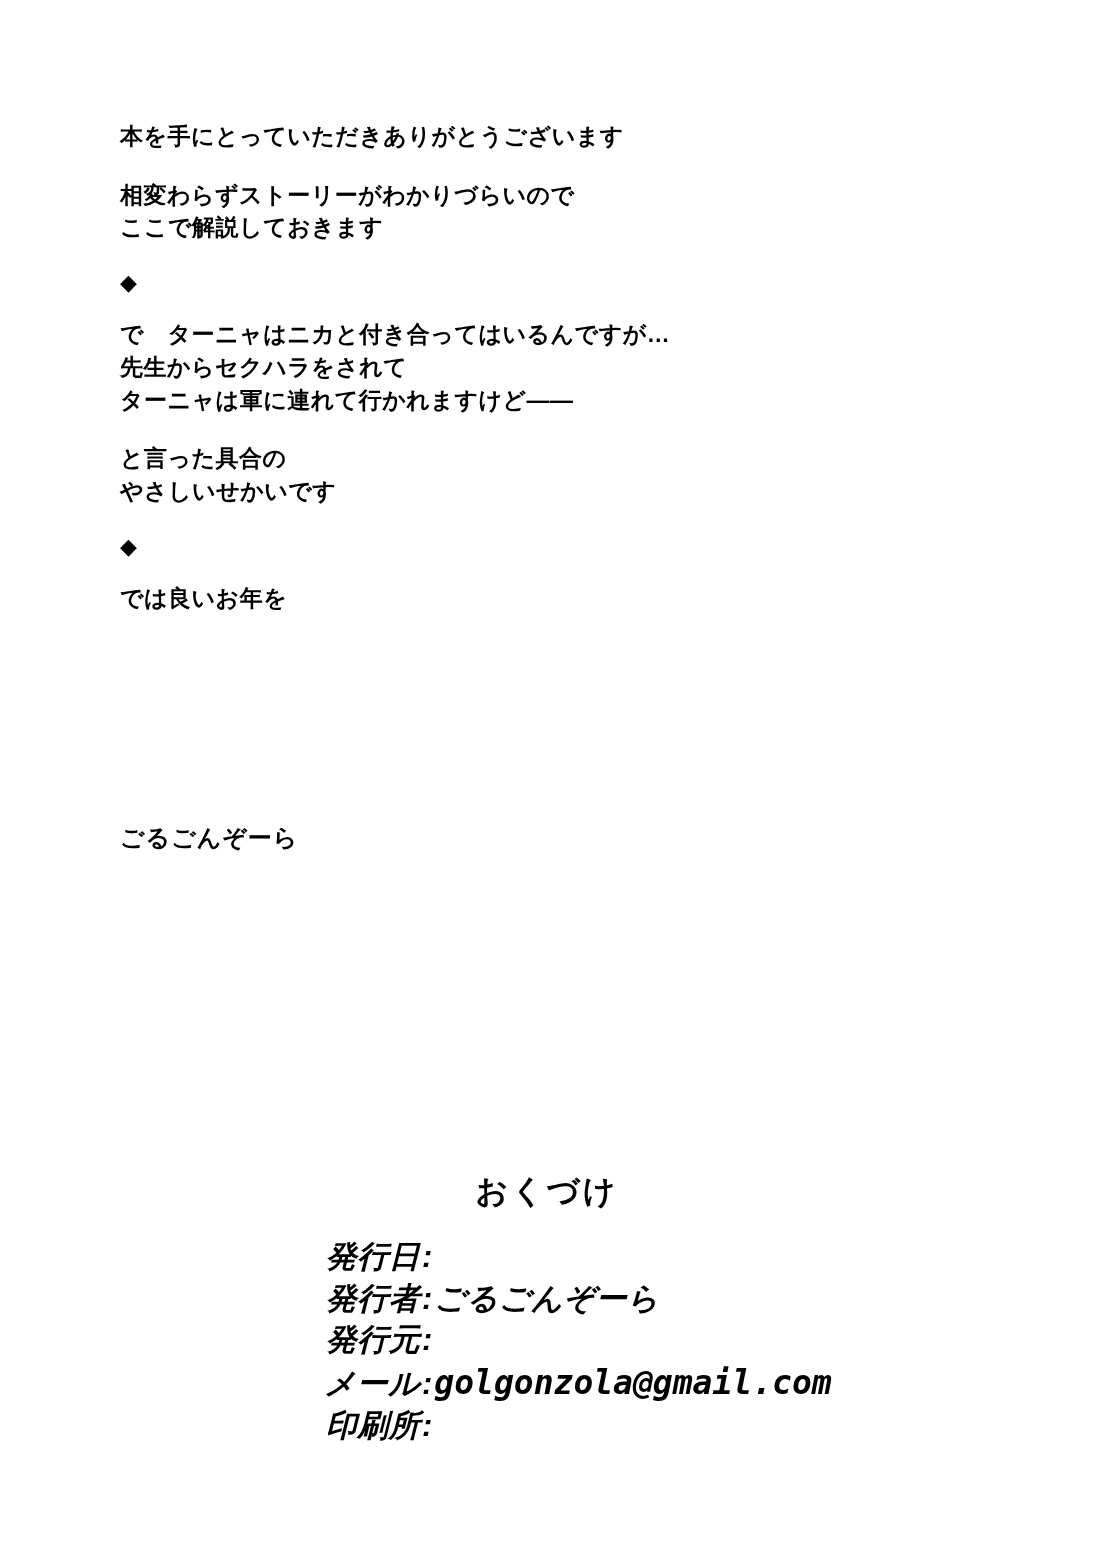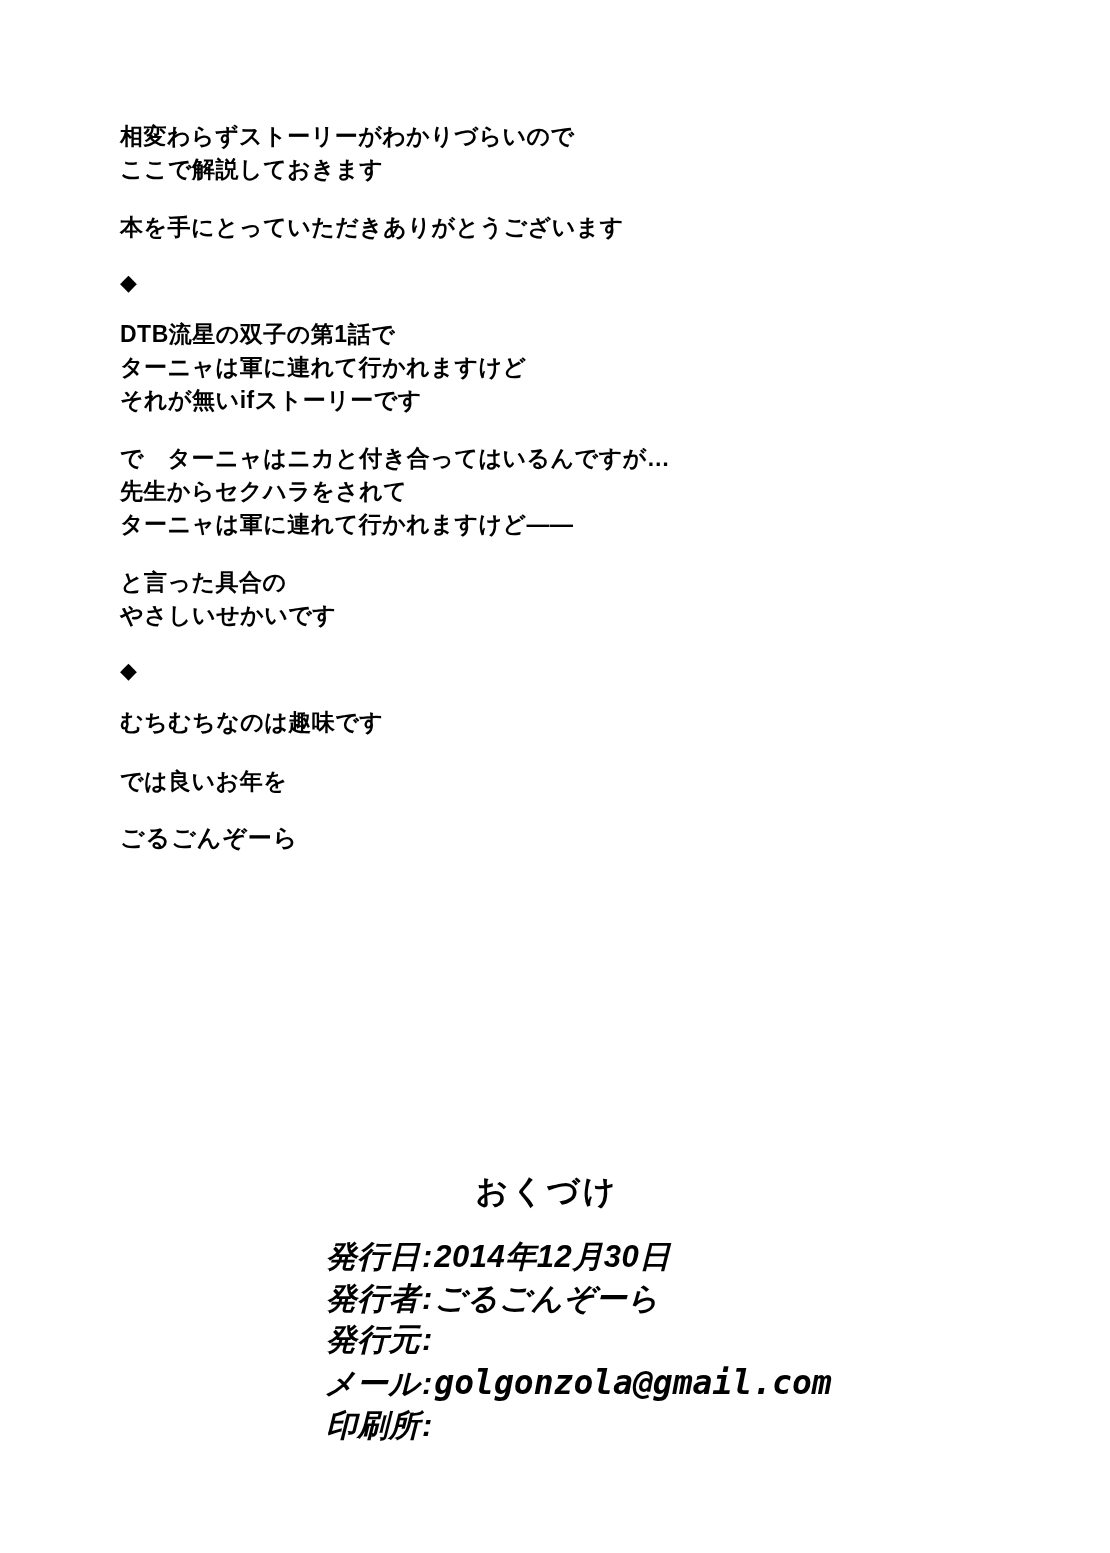--- a/index.html
+++ b/index.html
@@ -99,58 +99,49 @@
     letter-spacing: 0;
   }
 </style>
 </head>
 <body>
 
 <div class="page">
 
   <div class="afterword" id="afterword-host">
       <div class="aw-para">
+        <div class="aw-line">本を手にとっていただきありがとうございます</div>
+      </div>
+      <div class="aw-para">
         <div class="aw-line">相変わらずストーリーがわかりづらいので</div>
         <div class="aw-line">ここで解説しておきます</div>
       </div>
-      <div class="aw-para">
-        <div class="aw-line">本を手にとっていただきありがとうございます</div>
-      </div>
       <div class="diamond">◆</div>
-      <div class="aw-para">
-        <div class="aw-line">DTB流星の双子の第1話で</div>
-        <div class="aw-line">ターニャは軍に連れて行かれますけど</div>
-        <div class="aw-line">それが無いifストーリーです</div>
-      </div>
       <div class="aw-para">
         <div class="aw-line">で　ターニャはニカと付き合ってはいるんですが…</div>
         <div class="aw-line">先生からセクハラをされて</div>
         <div class="aw-line">ターニャは軍に連れて行かれますけど——</div>
       </div>
       <div class="aw-para">
         <div class="aw-line">と言った具合の</div>
         <div class="aw-line">やさしいせかいです</div>
       </div>
       <div class="diamond">◆</div>
-      <div class="aw-para">
-        <div class="aw-line">むちむちなのは趣味です</div>
-      </div>
       <div class="aw-para">
         <div class="aw-line">では良いお年を</div>
       </div>
     </div>
 
   <div class="signature">ごるごんぞーら</div>
 
   <div class="colophon">
     <div class="colophon-title">おくづけ</div>
     <div class="colophon-table" id="colophon-host"><div class="col-row">
           <div class="col-label">発行日</div>
           <div class="col-sep">:</div>
-          <div class="col-value">2014年12月30日</div>
         </div><div class="col-row">
           <div class="col-label">発行者</div>
           <div class="col-sep">:</div>
           <div class="col-value">ごるごんぞーら</div>
         </div><div class="col-row">
           <div class="col-label">発行元</div>
           <div class="col-sep">:</div>
         </div><div class="col-row">
           <div class="col-label">メール</div>
           <div class="col-sep">:</div>

